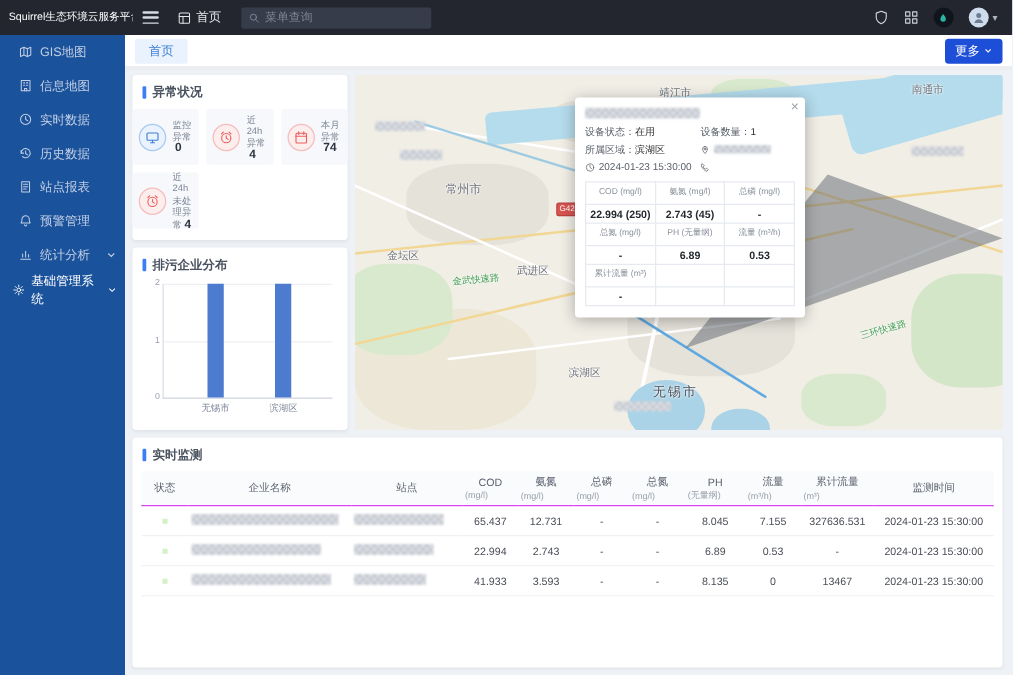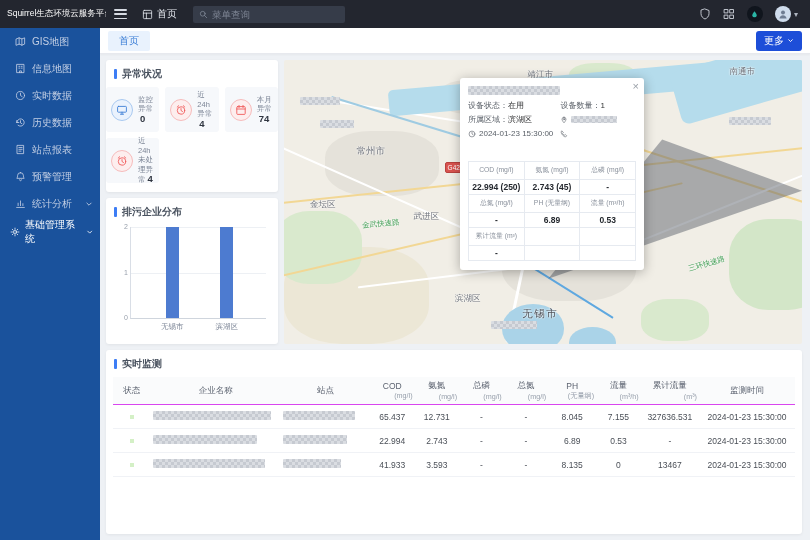--- a/index.html
+++ b/index.html
@@ -83,32 +83,32 @@
   .arrow{position:absolute;inset:0;background:rgba(88,94,104,.48);
          clip-path:polygon(51% 77%,73% 28%,100% 46%);z-index:7}
 
   
   .popup{position:absolute;left:176px;top:18px;width:184px;background:#fff;border-radius:3px;
          box-shadow:0 2px 12px rgba(0,0,0,.3);padding:8px 8px 9px;z-index:10;font-size:8px;color:#5a6068}
   .pclose{position:absolute;right:5px;top:2px;font-size:11px;color:#9aa0a8;cursor:pointer}
   .pinfo{display:grid;grid-template-columns:55% 45%;row-gap:3px;margin-top:5px;line-height:11px}
   .pval{color:#303133}
   .icrow{display:flex;align-items:center;gap:3px;color:#5a6068}
-  .ptable{width:100%;border-collapse:collapse;table-layout:fixed;margin-top:22px}
+  .ptable{width:100%;border-collapse:collapse;table-layout:fixed;margin-top:6px}
   .ptable td{border:1px solid #e6eaf0;text-align:center;padding:2px 1px;vertical-align:middle}
   .ph{font-size:6.8px;color:#8a919c;line-height:8.5px;height:18px}
   .pv{font-size:8.5px;color:#24282e;font-weight:bold;height:15px}
 
   
   #card-monitor{left:106px;top:350px;width:696px;height:184px;padding-bottom:4px}
   .btable{width:calc(100% - 14px);margin:2px 7px 0;border-collapse:collapse;table-layout:fixed}
   .btable th{font-weight:normal;background:#fafbfc;border-bottom:1px solid #d946ef;padding:3px 2px;vertical-align:middle}
   .btable td{border-bottom:1px solid #f0f2f6;padding:6px 2px;text-align:center;font-size:8.5px;color:#4a4f57}
   .hlab{font-size:8.5px;color:#5c6370;text-align:center}
-  .hunit{font-size:7.2px;color:#98a0ac;text-align:right}
+  .hunit{font-size:7.2px;color:#98a0ac;text-align:left}
   .hunit:empty{display:none}
   .cell-left{text-align:left !important}
   .dot{width:9px;height:9px;border-radius:50%;margin:0 auto;
        background:radial-gradient(circle at 35% 35%,#a5ec64,#52c41a);box-shadow:0 0 0 2px rgba(82,196,26,.25)}
   .rredact{height:9px}
 </style>
 </head>
 <body>
 
 <div id="app">

